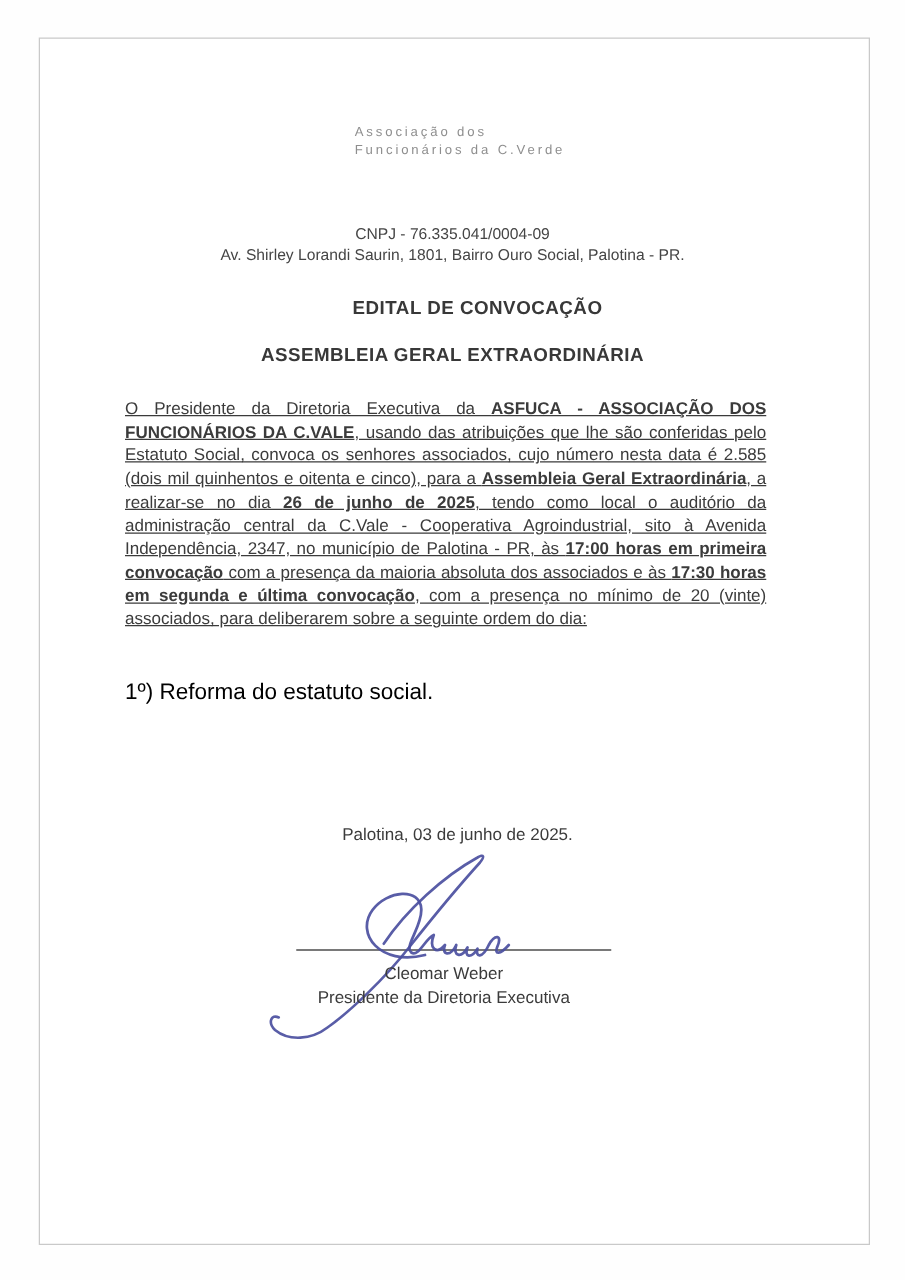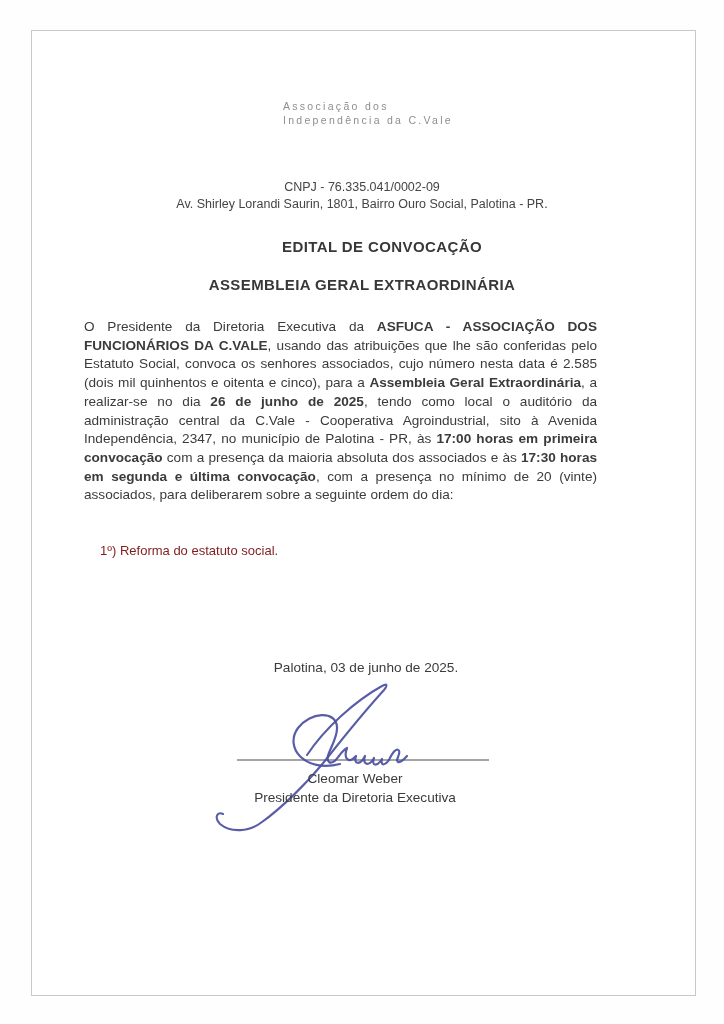--- a/index.html
+++ b/index.html
@@ -55,27 +55,27 @@
     position: absolute; left: 0; right: 0;
     text-align: center;
     font-size: 15px; font-weight: 700; color: #383838;
     letter-spacing: 0.4px;
   }
   .doc-title.main { top: 238px; padding-left: 40px; }
   .doc-title.sub  { top: 276px; }
 
   
   .body-paragraph {
-    position: absolute; top: 318px; left: 84px; width: 513px;
+    position: absolute; top: 318px; left: 100px; width: 513px;
     font-size: 13.6px; line-height: 18.7px;
-    color: #3b3b3b; text-align: justify;
+    color: #3b3b3b; text-align: justify; text-decoration: underline;
   }
   .agenda-item {
     position: absolute; top: 543px; left: 100px; width: 513px;
-    font-size: 13px; color: #7f1d1d;
+    font-size: 18px; color: #000000;
   }
   .dateline {
     position: absolute; top: 660px; left: 0; right: 0;
     text-align: center; transform: translateX(4px);
     font-size: 13.6px; color: #3b3b3b;
   }
 
   
   .signature-svg {
     position: absolute; left: 195px; top: 683px;
@@ -89,26 +89,26 @@
 </style>
 </head>
 <body>
 
 <div class="page">
   <div class="frame"></div>
 
   <div class="logo-block">
     <div class="logo-subtitle">
       <div>Associação dos</div>
-      <div>Independência da C.Vale</div>
+      <div>Funcionários da C.Verde</div>
     </div>
   </div>
 
   <div class="header-info">
-    <div>CNPJ - 76.335.041/0002-09</div>
+    <div>CNPJ - 76.335.041/0004-09</div>
     <div>Av. Shirley Lorandi Saurin, 1801, Bairro Ouro Social, Palotina - PR.</div>
   </div>
 
   <div class="doc-title main">EDITAL DE CONVOCAÇÃO</div>
   <div class="doc-title sub">ASSEMBLEIA GERAL EXTRAORDINÁRIA</div>
 
   <div class="body-paragraph"><span>O Presidente da Diretoria Executiva da </span><span style="font-weight: 700;">ASFUCA - ASSOCIAÇÃO DOS FUNCIONÁRIOS DA C.VALE</span><span>, usando das atribuições que lhe são conferidas pelo Estatuto Social, convoca os senhores associados, cujo número nesta data é 2.585 (dois mil quinhentos e oitenta e cinco), para a </span><span style="font-weight: 700;">Assembleia Geral Extraordinária</span><span>, a realizar-se no dia </span><span style="font-weight: 700;">26 de junho de 2025</span><span>, tendo como local o auditório da administração central da C.Vale - Cooperativa Agroindustrial, sito à Avenida Independência, 2347, no município de Palotina - PR, às </span><span style="font-weight: 700;">17:00 horas em primeira convocação</span><span> com a presença da maioria absoluta dos associados e às </span><span style="font-weight: 700;">17:30 horas em segunda e última convocação</span><span>, com a presença no mínimo de 20 (vinte) associados, para deliberarem sobre a seguinte ordem do dia:</span></div>
 
   <div class="agenda-item">1º) Reforma do estatuto social.</div>
 

